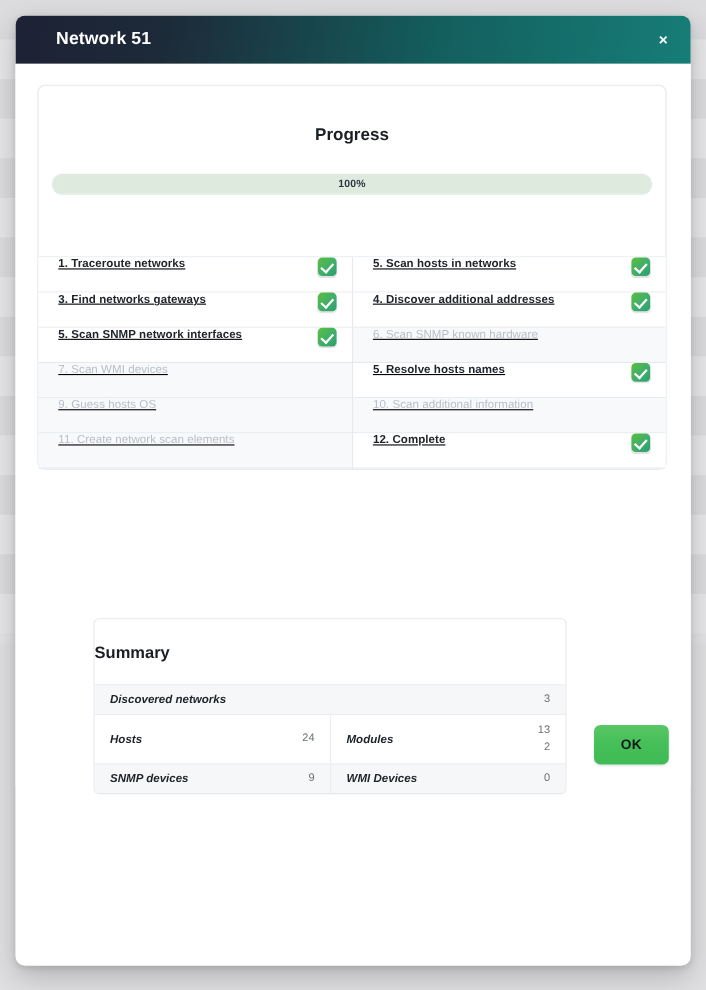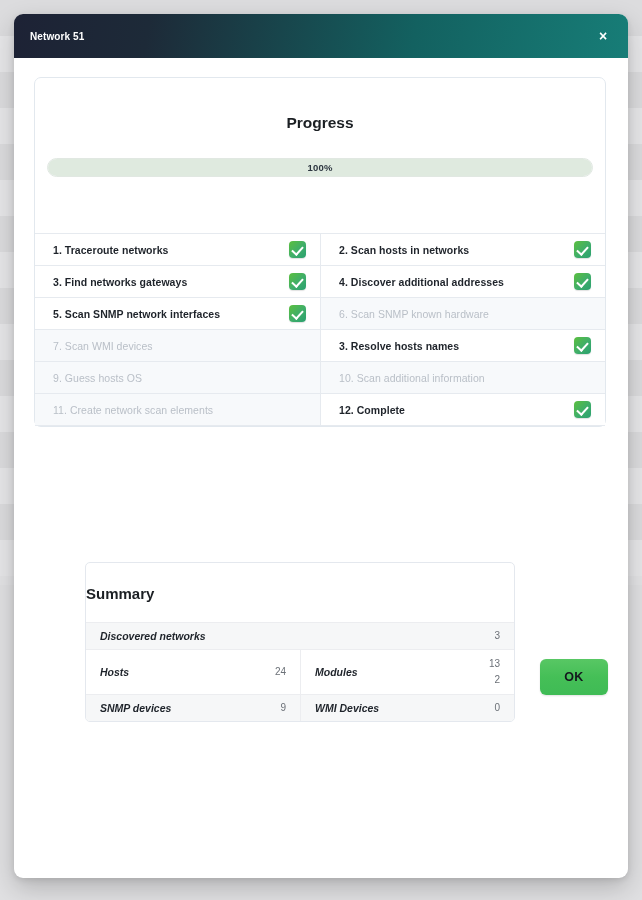--- a/index.html
+++ b/index.html
@@ -59,24 +59,24 @@
   }
   .modal-header {
     position: relative;
     height: 44px;
     background: linear-gradient(100deg, #1d2235 0%, #1d2a38 22%, #136160 65%, #177d77 100%);
     display: flex;
     align-items: center;
   }
   .modal-title {
     color: #ffffff;
-    font-size: 10px;
+    font-size: 16px;
     font-weight: 700;
     letter-spacing: 0.1px;
-    margin-left: 16px;
+    margin-left: 37px;
   }
   .close-btn {
     position: absolute;
     right: 12px;
     top: 50%;
     transform: translateY(-50%);
     width: 26px;
     height: 26px;
     display: flex;
     align-items: center;
@@ -145,26 +145,27 @@
 
   
   .task-grid {
     margin-top: 56px;
     display: grid;
     grid-template-columns: 1fr 1fr;
     border-top: 1px solid #e6eaef;
   }
   .task-cell {
     display: flex;
-    align-items: center;
+    align-items: flex-start;
     height: 32px;
     padding: 0 14px 0 18px;
     border-bottom: 1px solid #e6eaef;
     box-sizing: border-box;
     background: #ffffff;
+    text-decoration: underline;
   }
   .task-cell.right { border-left: 1px solid #e6eaef; }
   .task-cell.disabled { background: #f7f9fb; }
   .task-label {
     flex: 1;
     font-size: 10.5px;
     font-weight: 600;
     color: #1e232a;
     letter-spacing: 0.05px;
   }
@@ -314,21 +315,21 @@
         <div class="progress-bar-fill" id="progress-fill" style="width: 100%;"></div>
         <div class="progress-bar-label">100%</div>
       </div>
 
       <div class="task-grid" id="task-grid">
           <div class="task-cell">
             <span class="task-label">1. Traceroute networks</span>
             <span class="check-icon"></span>
           </div>
           <div class="task-cell right">
-            <span class="task-label">2. Scan hosts in networks</span>
+            <span class="task-label">5. Scan hosts in networks</span>
             <span class="check-icon"></span>
           </div>
           <div class="task-cell">
             <span class="task-label">3. Find networks gateways</span>
             <span class="check-icon"></span>
           </div>
           <div class="task-cell right">
             <span class="task-label">4. Discover additional addresses</span>
             <span class="check-icon"></span>
           </div>
@@ -338,21 +339,21 @@
           </div>
           <div class="task-cell right disabled">
             <span class="task-label">6. Scan SNMP known hardware</span>
             <span class="check-slot-empty"></span>
           </div>
           <div class="task-cell disabled">
             <span class="task-label">7. Scan WMI devices</span>
             <span class="check-slot-empty"></span>
           </div>
           <div class="task-cell right">
-            <span class="task-label">3. Resolve hosts names</span>
+            <span class="task-label">5. Resolve hosts names</span>
             <span class="check-icon"></span>
           </div>
           <div class="task-cell disabled">
             <span class="task-label">9. Guess hosts OS</span>
             <span class="check-slot-empty"></span>
           </div>
           <div class="task-cell right disabled">
             <span class="task-label">10. Scan additional information</span>
             <span class="check-slot-empty"></span>
           </div>

